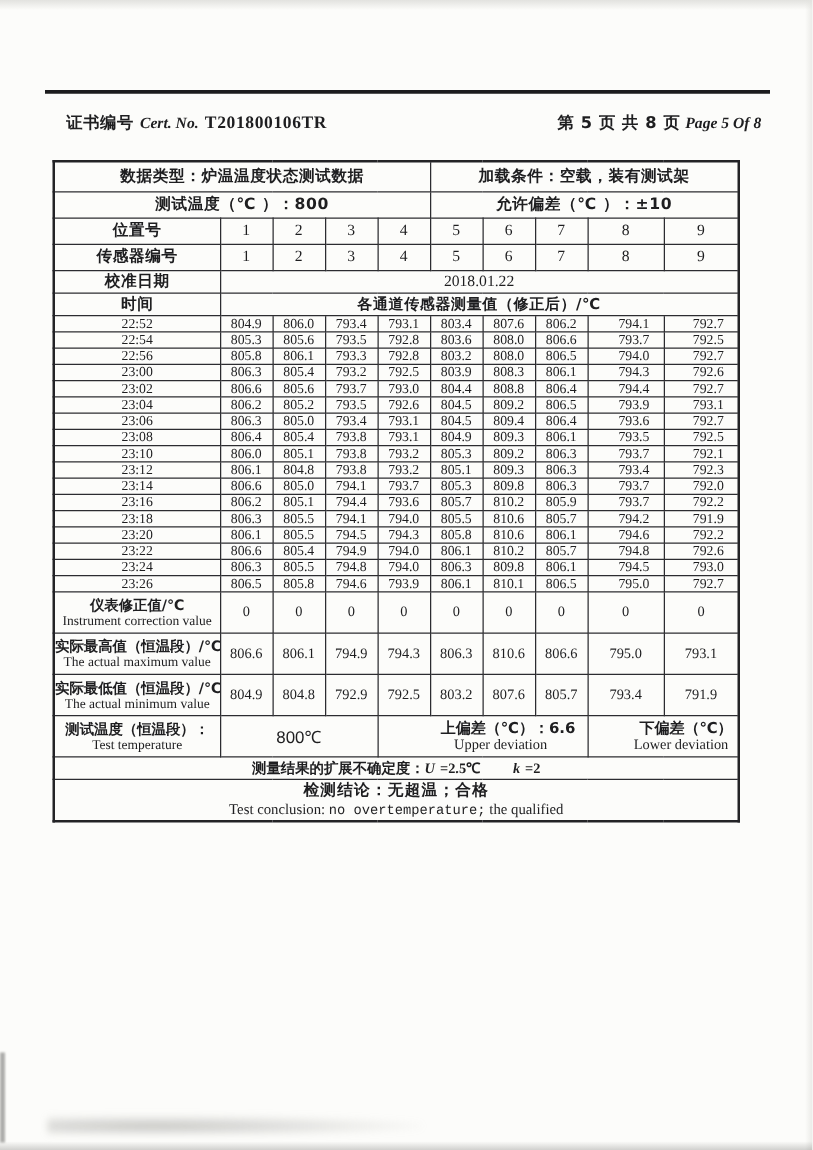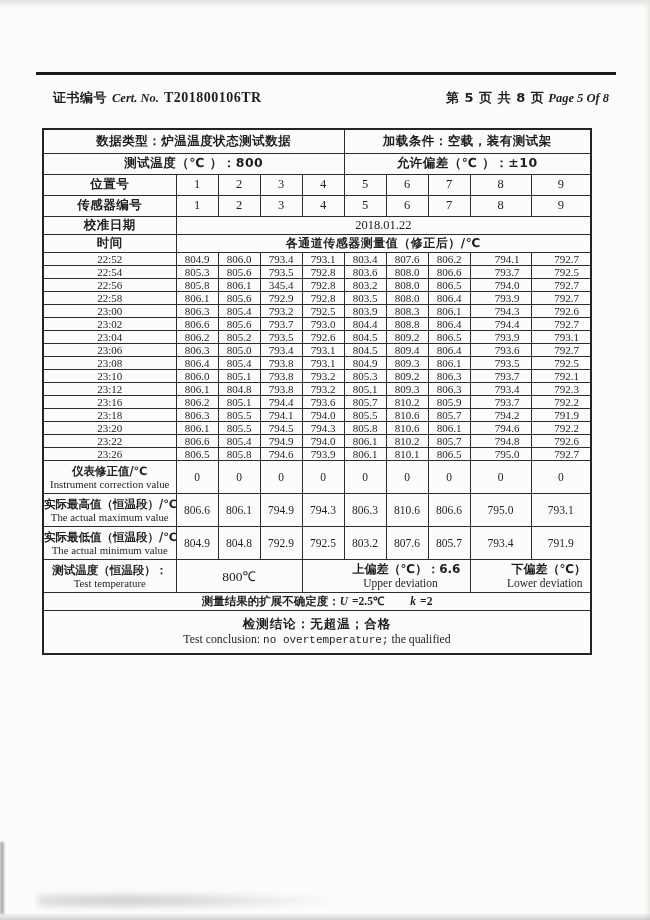--- a/index.html
+++ b/index.html
@@ -77,30 +77,30 @@
   tbody.measure-body td { height: 13px; font-size: 11px; line-height: 12px; font-family: "Liberation Serif", serif; }
   tbody.measure-body td:nth-child(n+9) { text-align: right; padding-right: 11px; }
   tbody.measure-body td:first-child { text-align: center; padding-right: 0; }
 
   .r-sum td { height: 33px; }
   .lbl2 .zh-l { font-size: 11.5px; font-weight: 600; line-height: 14px; }
   .lbl2 .en-l { font-family: "Liberation Serif", serif; font-size: 10.8px; line-height: 12px; }
   .r-sum .num { font-size: 11.5px; }
 
   .r-foot td { height: 33px; }
-  .bigc { font-family: Liberation Serif, serif; font-size: 13.5px; margin-top: 44px; }
+  .bigc { font-family: Liberation Sans, sans-serif; font-size: 13.5px; margin-top: 44px; }
   .dev-zh { font-size: 12px; font-weight: 600; line-height: 15px; padding-left: 41px; }
   .dev-en { font-family: "Liberation Serif", serif; font-size: 11.5px; line-height: 13px; padding-left: 29px; }
 
   .r-unc td { height: 18px; font-size: 11.5px; font-weight: 600; }
   .r-unc .var { font-family: "Liberation Serif", serif; font-style: italic; font-weight: 700; font-size: 11.5px; }
   .r-unc .uval { margin-left: 4px; font-family: "Liberation Serif", serif; font-weight: 600; margin-top: 21px; }
   .r-unc .kgrp { margin-left: 26px; }
 
-  .r-conc td { height: 44px; }
+  .r-conc td { height: 34px; }
   .conc-zh { font-size: 12.5px; font-weight: 600; line-height: 16px; letter-spacing: 1px; }
   .conc-en { font-size: 11.8px; line-height: 14px; font-family: "Liberation Serif", serif; }
   .conc-en .mono { font-family: Liberation Mono, monospace; font-size: 11px; }
 </style>
 </head>
 <body>
 
 <div class="page">
   <div class="top-band"></div>
   <div class="right-band"></div>
@@ -193,38 +193,26 @@
           <td>803.6</td>
           <td>808.0</td>
           <td>806.6</td>
           <td>793.7</td>
           <td>792.5</td>
         </tr>
         <tr>
           <td>22:56</td>
           <td>805.8</td>
           <td>806.1</td>
-          <td>345.4</td>
+          <td>793.3</td>
           <td>792.8</td>
           <td>803.2</td>
           <td>808.0</td>
           <td>806.5</td>
           <td>794.0</td>
-          <td>792.7</td>
-        </tr>
-        <tr>
-          <td>22:58</td>
-          <td>806.1</td>
-          <td>805.6</td>
-          <td>792.9</td>
-          <td>792.8</td>
-          <td>803.5</td>
-          <td>808.0</td>
-          <td>806.4</td>
-          <td>793.9</td>
           <td>792.7</td>
         </tr>
         <tr>
           <td>23:00</td>
           <td>806.3</td>
           <td>805.4</td>
           <td>793.2</td>
           <td>792.5</td>
           <td>803.9</td>
           <td>808.3</td>
@@ -298,20 +286,32 @@
           <td>804.8</td>
           <td>793.8</td>
           <td>793.2</td>
           <td>805.1</td>
           <td>809.3</td>
           <td>806.3</td>
           <td>793.4</td>
           <td>792.3</td>
         </tr>
         <tr>
+          <td>23:14</td>
+          <td>806.6</td>
+          <td>805.0</td>
+          <td>794.1</td>
+          <td>793.7</td>
+          <td>805.3</td>
+          <td>809.8</td>
+          <td>806.3</td>
+          <td>793.7</td>
+          <td>792.0</td>
+        </tr>
+        <tr>
           <td>23:16</td>
           <td>806.2</td>
           <td>805.1</td>
           <td>794.4</td>
           <td>793.6</td>
           <td>805.7</td>
           <td>810.2</td>
           <td>805.9</td>
           <td>793.7</td>
           <td>792.2</td>
@@ -344,20 +344,32 @@
           <td>23:22</td>
           <td>806.6</td>
           <td>805.4</td>
           <td>794.9</td>
           <td>794.0</td>
           <td>806.1</td>
           <td>810.2</td>
           <td>805.7</td>
           <td>794.8</td>
           <td>792.6</td>
+        </tr>
+        <tr>
+          <td>23:24</td>
+          <td>806.3</td>
+          <td>805.5</td>
+          <td>794.8</td>
+          <td>794.0</td>
+          <td>806.3</td>
+          <td>809.8</td>
+          <td>806.1</td>
+          <td>794.5</td>
+          <td>793.0</td>
         </tr>
         <tr>
           <td>23:26</td>
           <td>806.5</td>
           <td>805.8</td>
           <td>794.6</td>
           <td>793.9</td>
           <td>806.1</td>
           <td>810.1</td>
           <td>806.5</td>

